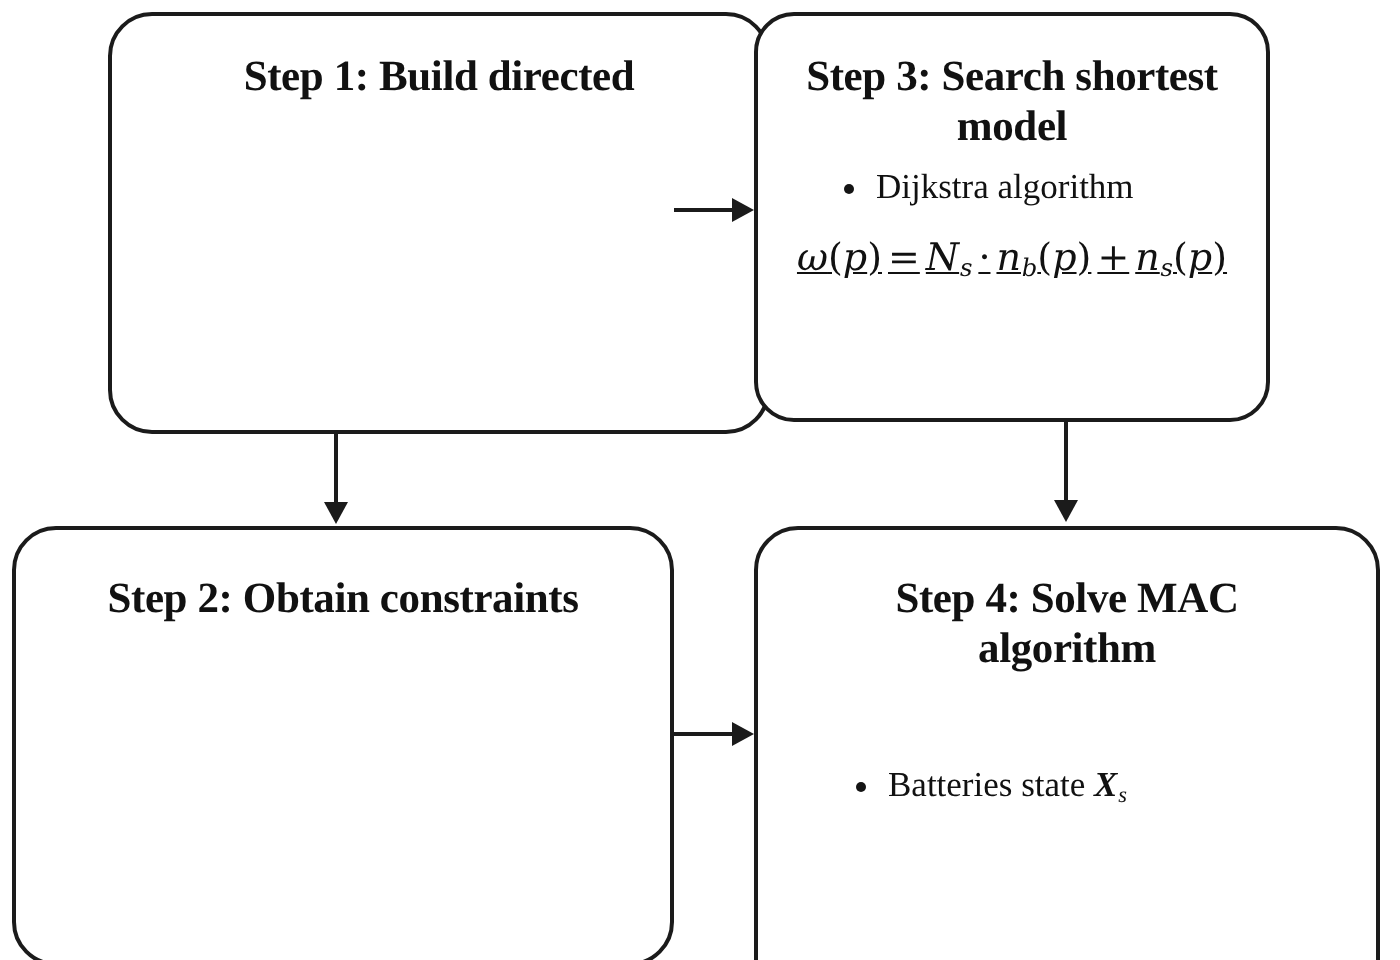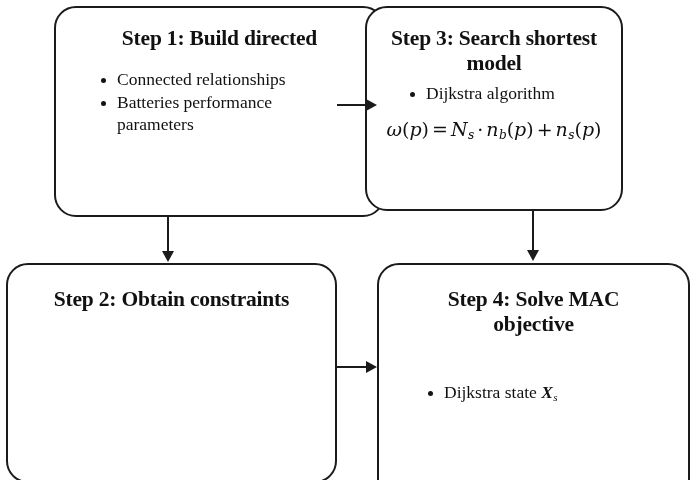--- a/index.html
+++ b/index.html
@@ -19,21 +19,21 @@
 
   
   .node {
     position: absolute;
     box-sizing: border-box;
     border: 2.2px solid #1b1b1b;
     border-radius: 22px;
     background: #ffffff;
   }
   #node-step1 { left: 6px;   top: 6px;   width: 331px; height: 211px; margin-left: 48px; }
-  #node-step3 { left: 365px; top: 6px;   width: 258px; height: 205px; }
+  #node-step3 { left: 377px; top: 6px;   width: 258px; height: 205px; border-radius: 20px; }
   #node-step2 { left: 6px;   top: 263px; width: 331px; height: 220px; }
   #node-step4 { left: 377px; top: 263px; width: 313px; height: 268px; }
 
   .node-title {
     text-align: center;
     font-weight: bold;
     font-size: 21.5px;
     line-height: 1.18;
     letter-spacing: -0.2px;
     padding: 0 16px;
@@ -87,20 +87,21 @@
     margin-left: 0.4px;
   }
   .op { margin: 0 3px; }
 
   #formula-omega {
     position: absolute;
     left: 0; right: 0;
     top: 110px;
     text-align: center;
     font-size: 19px;
+    text-decoration: underline;
   }
 
   
   .edge { position: absolute; background: #1b1b1b; }
   .edge-h { height: 2.4px; }
   .edge-v { width: 2.4px; }
 
   .arrowhead {
     position: absolute;
     width: 0;
@@ -132,25 +133,20 @@
 </style>
 </head>
 <body>
 
 <div id="canvas">
 
   <div class="node" id="node-step1">
     <div class="node-title">
       <span>Step 1: Build directed</span><br>
     </div>
-    <ul class="bullets" id="list-step1">
-      <li><span>Connected relationships</span></li>
-      <li><span>Batteries performance</span></li>
-      <li class="cont"><span>parameters</span></li>
-    </ul>
   </div>
 
   <div class="node" id="node-step3">
     <div class="node-title">
       <span>Step 3: Search shortest</span><br>
       <span>model</span>
     </div>
     <div id="formula-omega" class="math">
       <span class="mi">ω</span><span>(</span><span class="mi">p</span><span>)</span><span class="op">=</span><span class="mi">N</span><span class="sub">s</span><span class="op">·</span><span class="mi">n</span><span class="sub">b</span><span>(</span><span class="mi">p</span><span>)</span><span class="op">+</span><span class="mi">n</span><span class="sub">s</span><span>(</span><span class="mi">p</span><span>)</span>
     </div>
@@ -162,24 +158,24 @@
   <div class="node" id="node-step2">
     <div class="node-title">
       <span>Step 2: Obtain constraints</span><br>
     </div>
 
   </div>
 
   <div class="node" id="node-step4">
     <div class="node-title">
       <span>Step 4: Solve MAC</span><br>
-      <span>objective</span>
+      <span>algorithm</span>
     </div>
     <ul class="bullets" id="list-step4">
-      <li><span>Dijkstra state</span>&nbsp;<span class="mbi">X</span><span class="sub">s</span></li>
+      <li><span>Batteries state</span>&nbsp;<span class="mbi">X</span><span class="sub">s</span></li>
     </ul>
   </div>
 
   <div class="edge edge-h" id="edge-1-3"></div>
   <div class="arrowhead arrow-right" id="edge-1-3-head"></div>
 
   <div class="edge edge-v" id="edge-1-2"></div>
   <div class="arrowhead arrow-down" id="edge-1-2-head"></div>
 
   <div class="edge edge-v" id="edge-3-4"></div>

